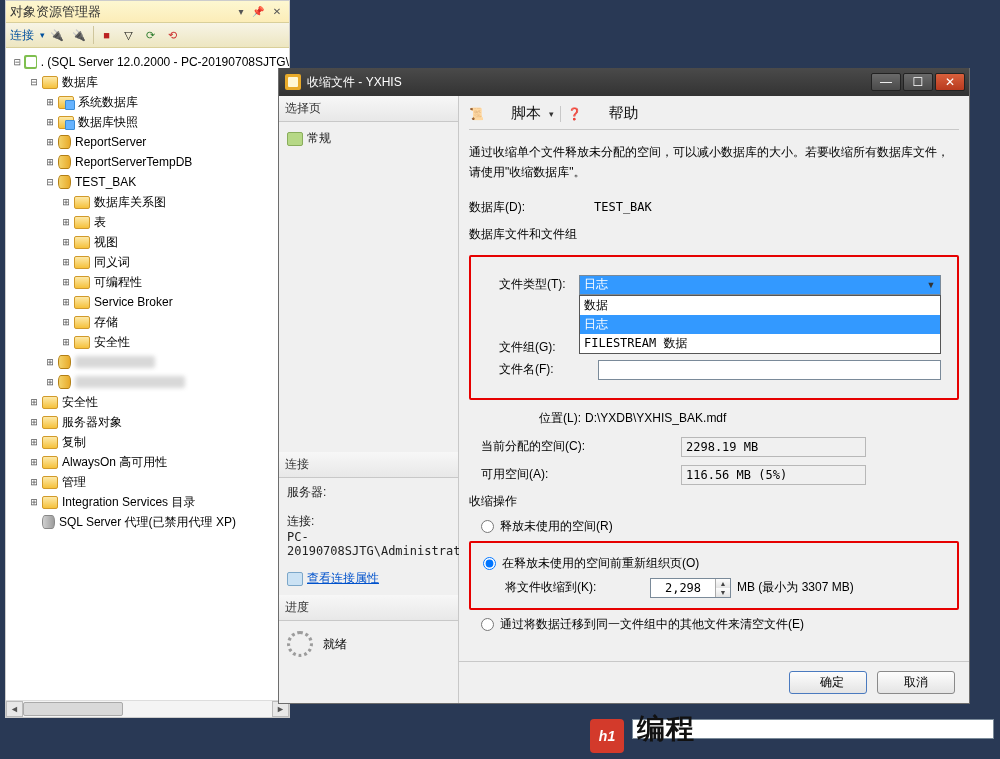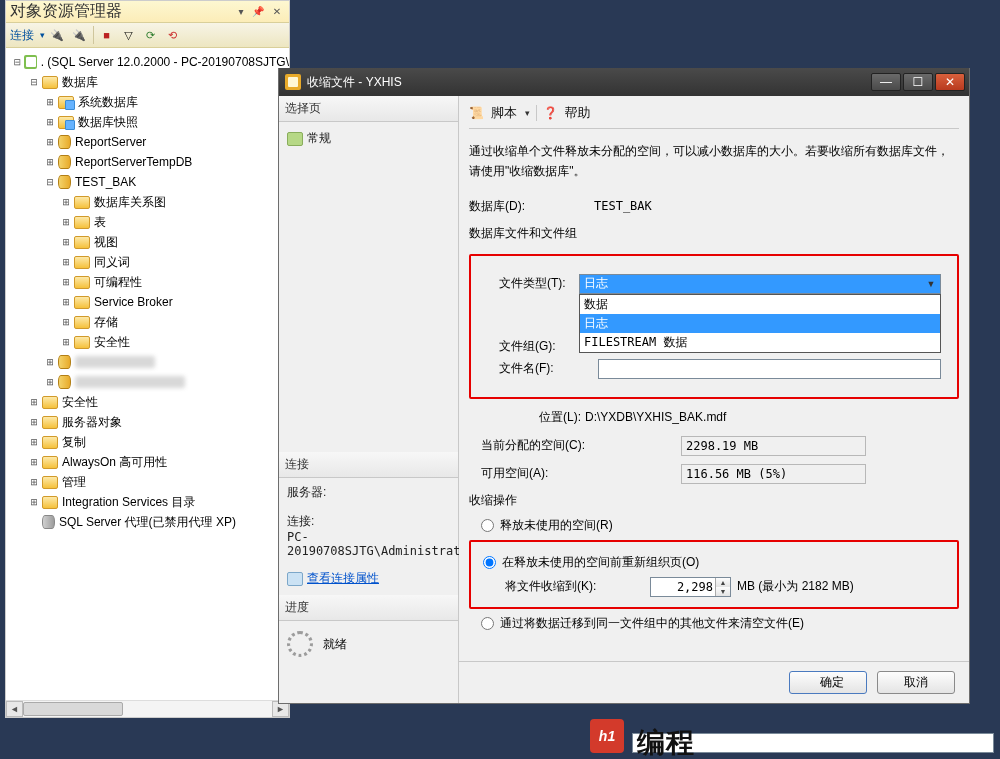--- a/index.html
+++ b/index.html
@@ -1,21 +1,21 @@
 <!DOCTYPE html>
 <html><head>
 <meta charset="utf-8">
 <style>
 * { box-sizing: border-box; margin: 0; padding: 0; font-family: "Microsoft YaHei", Tahoma, Arial, sans-serif; }
 body { width: 1000px; height: 759px; background: #293955; position: relative; overflow: hidden; font-size: 12px; }
 
 
 .explorer-panel { position: absolute; top: 0; left: 5px; width: 285px; height: 718px; background: #fff; border: 1px solid #ccc; }
 .explorer-header { height: 22px; background: linear-gradient(#fdf7d1, #fcedb8); border-bottom: 1px solid #d9cf9a; display: flex; align-items: center; padding: 0 4px; }
-.explorer-header .title { flex: 1; font-size: 16px; color: #333; }
+.explorer-header .title { flex: 1; font-size: 13px; color: #333; }
 .explorer-header .icon { width: 16px; height: 16px; display: flex; align-items: center; justify-content: center; color: #555; font-size: 10px; margin-left: 2px; cursor: pointer; }
 .toolbar { height: 25px; background: linear-gradient(#f7f4e6, #ede6c1); border-bottom: 1px solid #d9cf9a; display: flex; align-items: center; padding: 0 4px; gap: 4px; }
 .toolbar .connect { color: #00509e; font-size: 12px; margin-right: 2px; }
 .toolbar .tb-icon { width: 18px; height: 18px; display: flex; align-items: center; justify-content: center; font-size: 11px; }
 .toolbar .sep { width: 1px; height: 18px; background: #cfc69c; }
 
 .tree { padding: 4px 0 4px 6px; font-size: 12px; color: #000; line-height: 20px; overflow: auto; height: 655px; }
 .tree .row { display: flex; align-items: center; height: 20px; white-space: nowrap; }
 .tree .exp { width: 12px; height: 12px; display: inline-flex; align-items: center; justify-content: center; margin-right: 2px; font-size: 9px; color: #555; }
 .tree .folder { width: 16px; height: 13px; background: linear-gradient(#fde9a9, #f5c13c); border: 1px solid #d19a2a; border-radius: 2px; margin-right: 4px; position: relative; }
@@ -47,21 +47,21 @@
 .section-body .link { color:#0052cc; text-decoration:underline; }
 .general-item { display:flex; align-items:center; gap:4px; padding:2px 0; }
 .general-item .gi-icon{width:16px;height:14px;background:#b6d886;border:1px solid #89ad5c;border-radius:2px;}
 .progress-body { display:flex; align-items:center; gap:10px; padding:10px 8px; }
 .spinner { width:26px; height:26px; border:3px dotted #9c9c9c; border-radius:50%; }
 
 
 .dlg-right { flex:1; background:#f0f0f0; padding:8px 10px 50px 10px; position:relative; overflow:hidden; }
 .top-links { display:flex; align-items:center; gap:6px; padding-bottom:6px; border-bottom:1px solid #c8c8c8; margin-bottom:12px; }
 .top-links .icon { width:16px; height:16px; display:inline-flex; align-items:center; justify-content:center; }
-.top-links a { color:#111; text-decoration:none; font-size:13px; }
+.top-links a { color:#111; text-decoration:none; font-size:15px;margin-left:20px; }
 .top-links .drop{font-size:9px;color:#333;margin-left:2px;}
 
 .description { font-size:12px; color:#000000; line-height:1.7; margin-bottom:16px; }
 
 .form-row { display:flex; align-items:center; margin-bottom:10px; font-size:12px; }
 .form-row .label { width:125px; text-align:left; }
 .form-row .value { font-family: Consolas, monospace; font-size:12px; }
 
 .group-title { font-size:12px; margin-bottom:12px; margin-top:2px; }
 
@@ -84,30 +84,30 @@
 
 .shrink-title { margin:6px 0 8px 0; font-size:12px; }
 
 .radio-row { display:flex; align-items:center; font-size:12px; margin:6px 0 6px 12px; }
 .radio-row input{margin-right:6px;}
 
 .redbox2 { border:2px solid #e60000; border-radius:2px; padding:6px 4px 10px 4px; margin-bottom:4px; }
 .shrinkto-row { display:flex; align-items:center; font-size:12px; margin:6px 0 0 30px; }
 .shrinkto-row .label{width:145px;}
 .spinbox { display:flex; align-items:center; border:1px solid #7a8a99; background:#fff; height:20px; }
-.spinbox input{ width:64px; border:none; text-align:right; padding:0 2px; font-family:Consolas,monospace; font-size:12px; outline:none; }
+.spinbox input{ width:64px; border:none; text-align:center; padding:0 2px; font-family:Consolas,monospace; font-size:12px; outline:none; }
 .spinbox .arrows{ width:15px; display:flex; flex-direction:column; border-left:1px solid #aaa;}
 .spinbox .arrows div{height:9px; display:flex; align-items:center; justify-content:center; font-size:7px; color:#444; background:linear-gradient(#fdfdfd,#e3e3e3);}
 
 .footer-bar { position:absolute; left:0; right:0; bottom:0; height:42px; background:#f0f0f0; border-top:1px solid #c8c8c8; display:flex; align-items:center; justify-content:flex-end; padding:0 14px; gap:10px; }
 .footer-bar button{ width:78px; height:23px; font-size:12px; background:linear-gradient(#fdfdfd,#e4e4e4); border:1px solid #8a8a8a; border-radius:3px; }
 .footer-bar button.primary{ border:1px solid #4a7abf;padding-left:8px; }
 
 
-.logo { position:absolute; right:6px; bottom:6px; display:flex; align-items:flex-end; gap:4px;padding-left:9px; }
+.logo { position:absolute; right:6px; bottom:6px; display:flex; align-items:flex-start; gap:4px;padding-left:9px; }
 .logo .sq{width:34px;height:34px;background:#d33a2b;border-radius:4px;display:flex;align-items:center;justify-content:center;color:#fff;font-weight:bold;font-size:14px;font-style:italic;}
 .logo .txt{font-size:28px;font-weight:bold;color:#111;letter-spacing:1px;}
 .blurred { background:#d8d8d8; color:transparent; border-radius:2px; filter:blur(2px); display:inline-block; height:12px; }
 </style>
 </head>
 <body>
 
 <div class="explorer-panel">
   <div class="explorer-header">
     <span class="title">对象资源管理器</span>
@@ -365,21 +365,21 @@
         </div>
         <div class="shrinkto-row">
           <span class="label">将文件收缩到(K):</span>
           <div class="spinbox">
             <input type="text" value="2,298" style="">
             <div class="arrows">
                 <div>▲</div>
                 <div>▼</div>
               </div>
           </div>
-          <span style="margin-left:6px;">MB (最小为 2182 MB)</span>
+          <span style="margin-left:6px;">MB (最小为 3307 MB)</span>
         </div>
       </div>
 
       <div class="radio-row">
         <input type="radio" name="shrinkopt" style="">
         <span>通过将数据迁移到同一文件组中的其他文件来清空文件(E)</span>
       </div>
 
       <div class="footer-bar">
         <button class="primary">确定</button>

